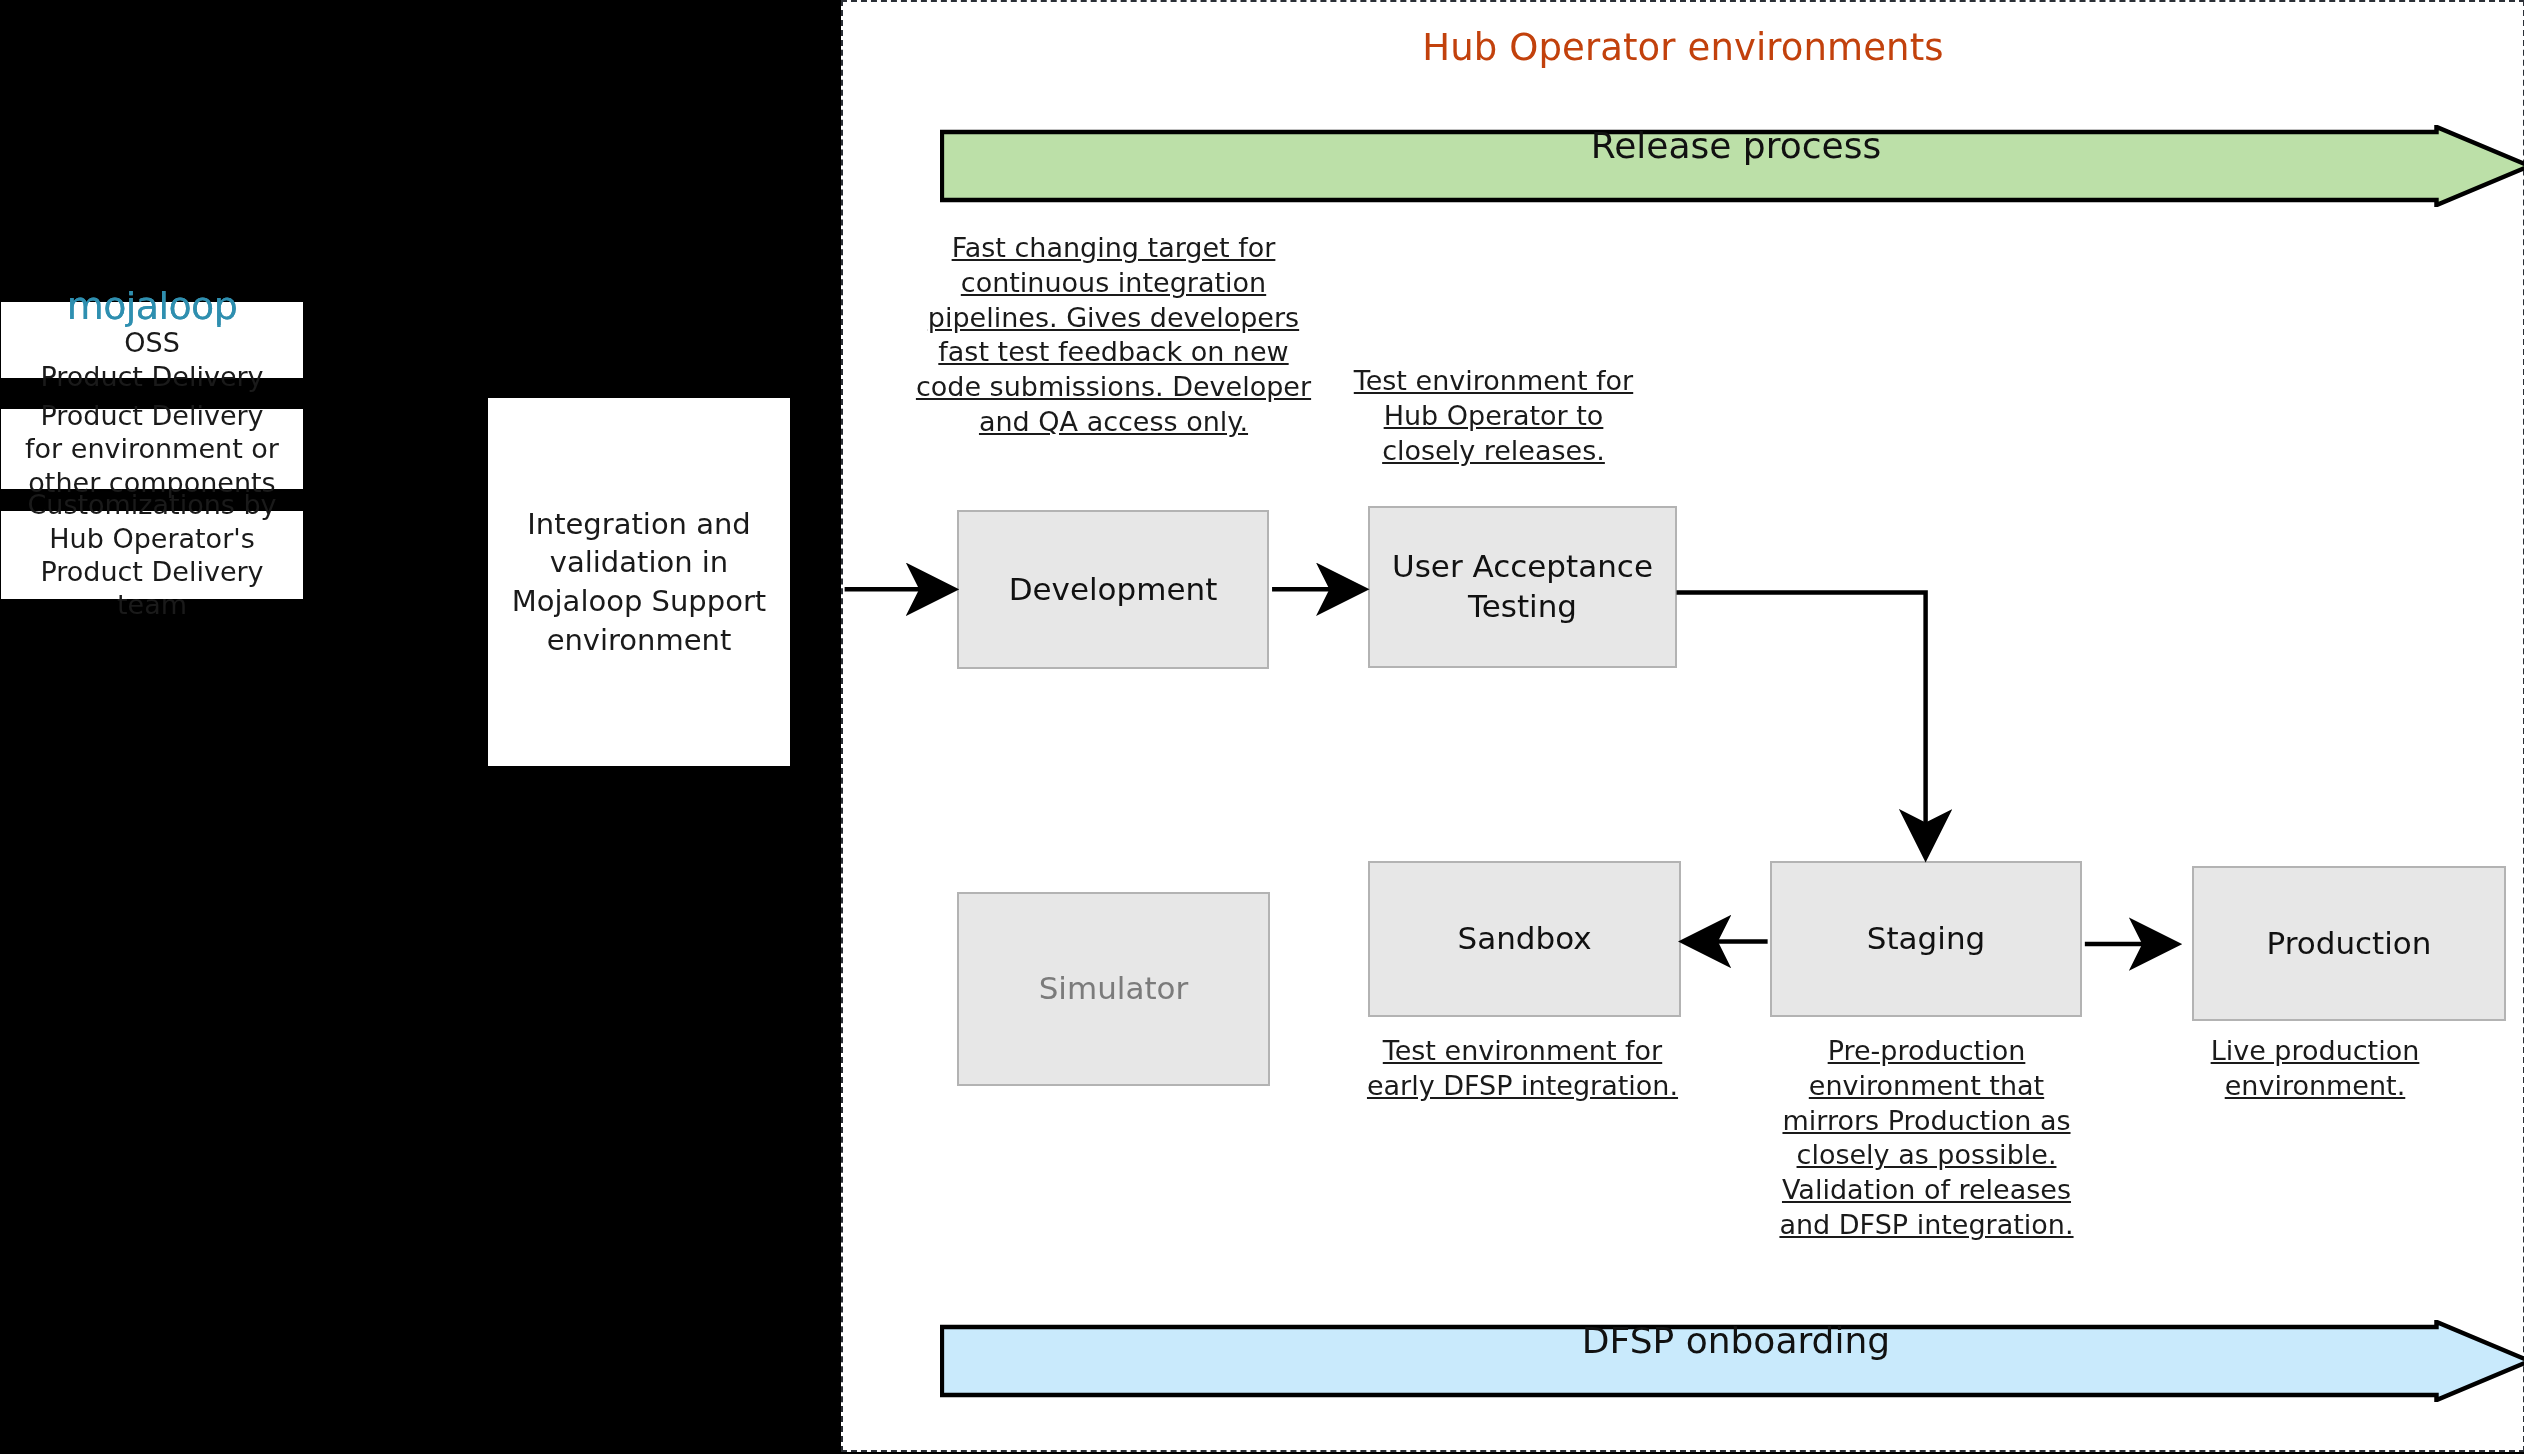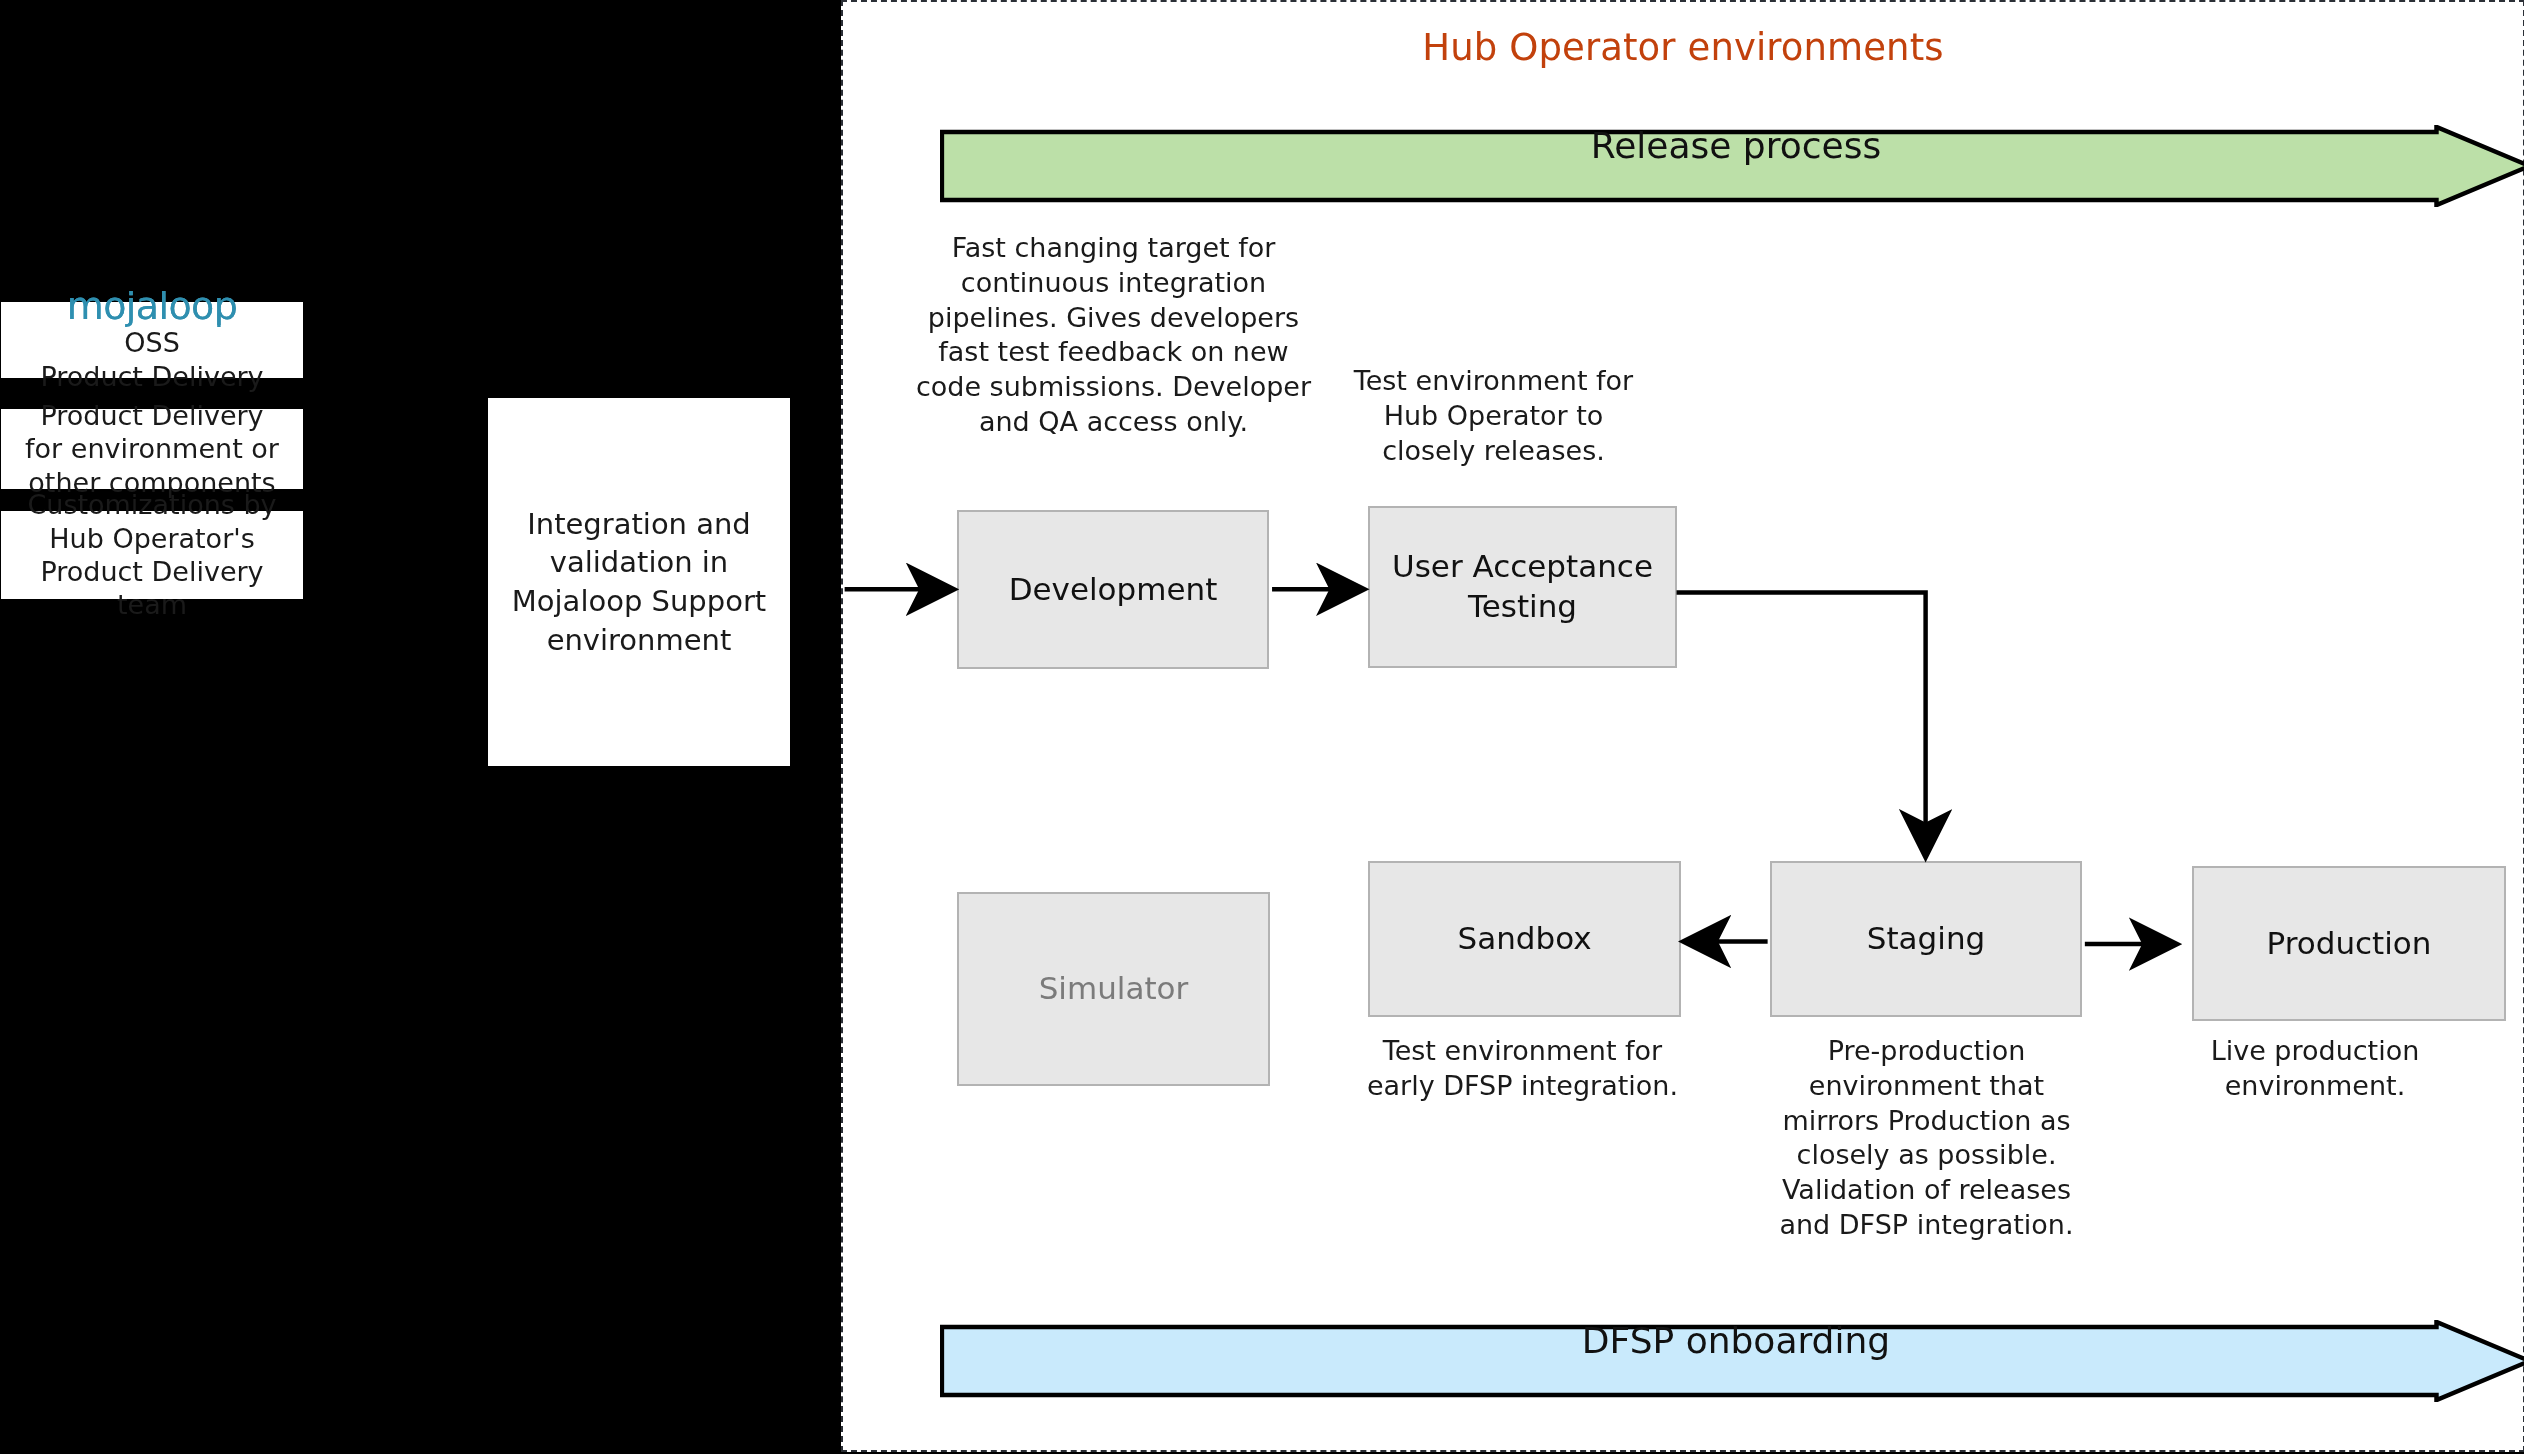--- a/index.html
+++ b/index.html
@@ -48,21 +48,21 @@
       text-align:center;font-size:31px;line-height:1.28;color:#111;}
   .env-box.muted{color:#7b7b7b;}
   #box-development{left:957px;top:510px; width:312px;height:159px;}
   #box-uat        {left:1368px;top:506px; width:309px;height:162px;}
   #box-simulator  {left:957px;top:892px;width:313px;height:194px;}
   #box-sandbox    {left:1368px;top:861px;width:313px;height:156px;}
   #box-staging    {left:1770px;top:861px;width:312px;height:156px;}
   #box-production {left:2180px;top:866px;width:314px;height:155px;margin-left:12px;}
 
   
-  .desc{position:absolute;text-align:center;font-size:27px;line-height:1.29;color:#1a1a1a;}
+  .desc{position:absolute;text-align:center;font-size:27px;line-height:1.29;color:#1a1a1a;text-decoration:underline;}
   #desc-development{left:913px;top:231px;width:401px;}
   #desc-uat        {left:1344px;top:364px;width:299px;}
   #desc-sandbox    {left:1349px;top:1034px;width:347px;}
   #desc-staging    {left:1764px;top:1034px;width:325px;}
   #desc-production {left:2175px;top:1034px;width:280px;}
 
   
   #connectors{position:absolute;left:0;top:0;width:2525px;height:1455px;pointer-events:none;}
 </style>
 </head>

